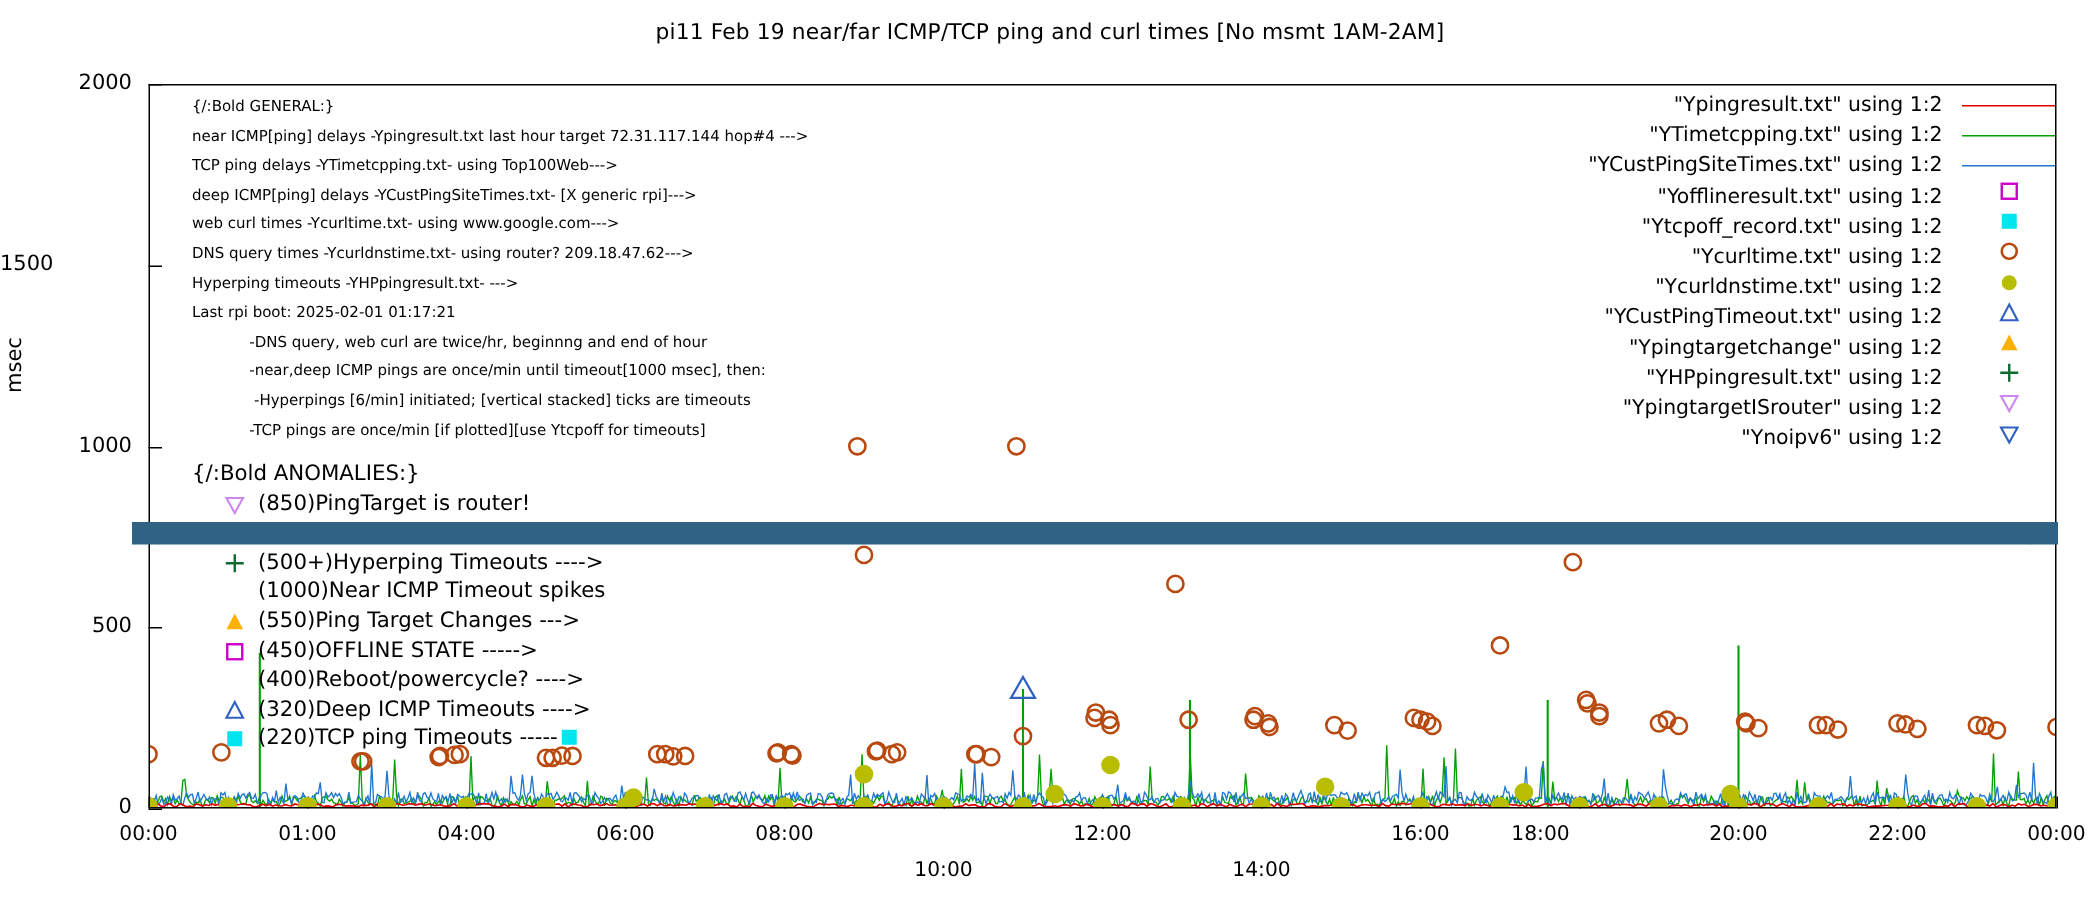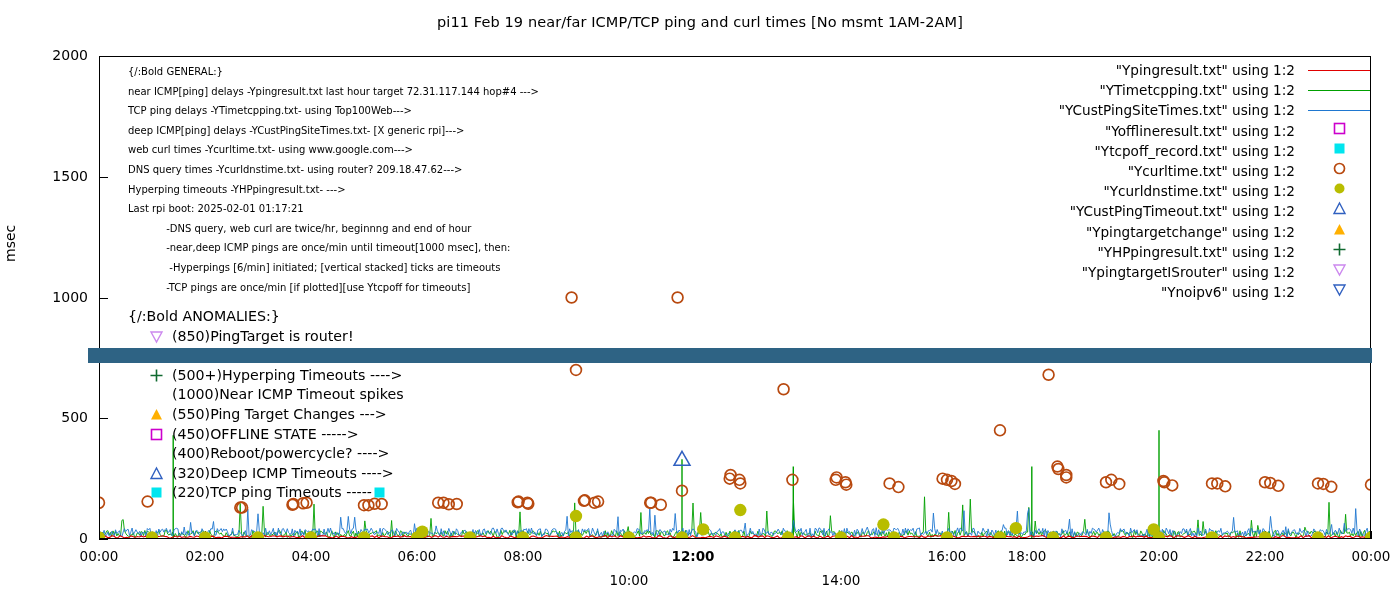--- a/index.html
+++ b/index.html
@@ -58,39 +58,39 @@
 
   <div class="plotframe"></div>
 
   <div id="yticks">
       <div class="ytick" style="left: 0px; width: 88px; text-align: right; top: 530px; right: auto;">0</div>
       <div class="ytickmark" style="left: 99px; top: 539px;"></div>
       <div class="ytick" style="left: 0px; width: 88px; text-align: right; top: 409.25px; right: auto;">500</div>
       <div class="ytickmark" style="left: 99px; top: 418.25px;"></div>
       <div class="ytick" style="left: 0px; width: 88px; text-align: right; top: 288.5px; right: auto;">1000</div>
       <div class="ytickmark" style="left: 99px; top: 297.5px;"></div>
-      <div class="ytick" style="left: 0px; width: 88px; text-align: right; top: 167.75px; right: auto;">1500</div>
+      <div class="ytick" style="left: 0px; width: 88px; text-align: left; top: 167.75px; right: auto;">1500</div>
       <div class="ytickmark" style="left: 99px; top: 176.75px;"></div>
       <div class="ytick" style="left: 0px; width: 88px; text-align: right; top: 47px; right: auto;">2000</div>
       <div class="ytickmark" style="left: 99px; top: 56px;"></div>
     </div>
   <div id="xticks">
       <div class="xtick" style="left: 99px; top: 548px;">00:00</div>
       <div class="xtickmark" style="left: 99px; top: 531px;"></div>
-      <div class="xtick" style="left: 205px; top: 548px;">02:00</div>
+      <div class="xtick" style="left: 205px; top: 548px;">01:00</div>
       <div class="xtickmark" style="left: 205px; top: 531px;"></div>
       <div class="xtick" style="left: 311px; top: 548px;">04:00</div>
       <div class="xtickmark" style="left: 311px; top: 531px;"></div>
       <div class="xtick" style="left: 417px; top: 548px;">06:00</div>
       <div class="xtickmark" style="left: 417px; top: 531px;"></div>
       <div class="xtick" style="left: 523px; top: 548px;">08:00</div>
       <div class="xtickmark" style="left: 523px; top: 531px;"></div>
       <div class="xtick" style="left: 629px; top: 548px; margin-top: 24px;">10:00</div>
       <div class="xtickmark" style="left: 629px; top: 531px;"></div>
-      <div class="xtick" style="left: 693px; top: 548px; font-weight: bold;">12:00</div>
+      <div class="xtick" style="left: 735px; top: 548px;">12:00</div>
       <div class="xtickmark" style="left: 735px; top: 531px;"></div>
       <div class="xtick" style="left: 841px; top: 548px; margin-top: 24px;">14:00</div>
       <div class="xtickmark" style="left: 841px; top: 531px;"></div>
       <div class="xtick" style="left: 947px; top: 548px;">16:00</div>
       <div class="xtickmark" style="left: 947px; top: 531px;"></div>
       <div class="xtick" style="left: 1027px; top: 548px;">18:00</div>
       <div class="xtickmark" style="left: 1053px; top: 531px;"></div>
       <div class="xtick" style="left: 1159px; top: 548px;">20:00</div>
       <div class="xtickmark" style="left: 1159px; top: 531px;"></div>
       <div class="xtick" style="left: 1265px; top: 548px;">22:00</div>

